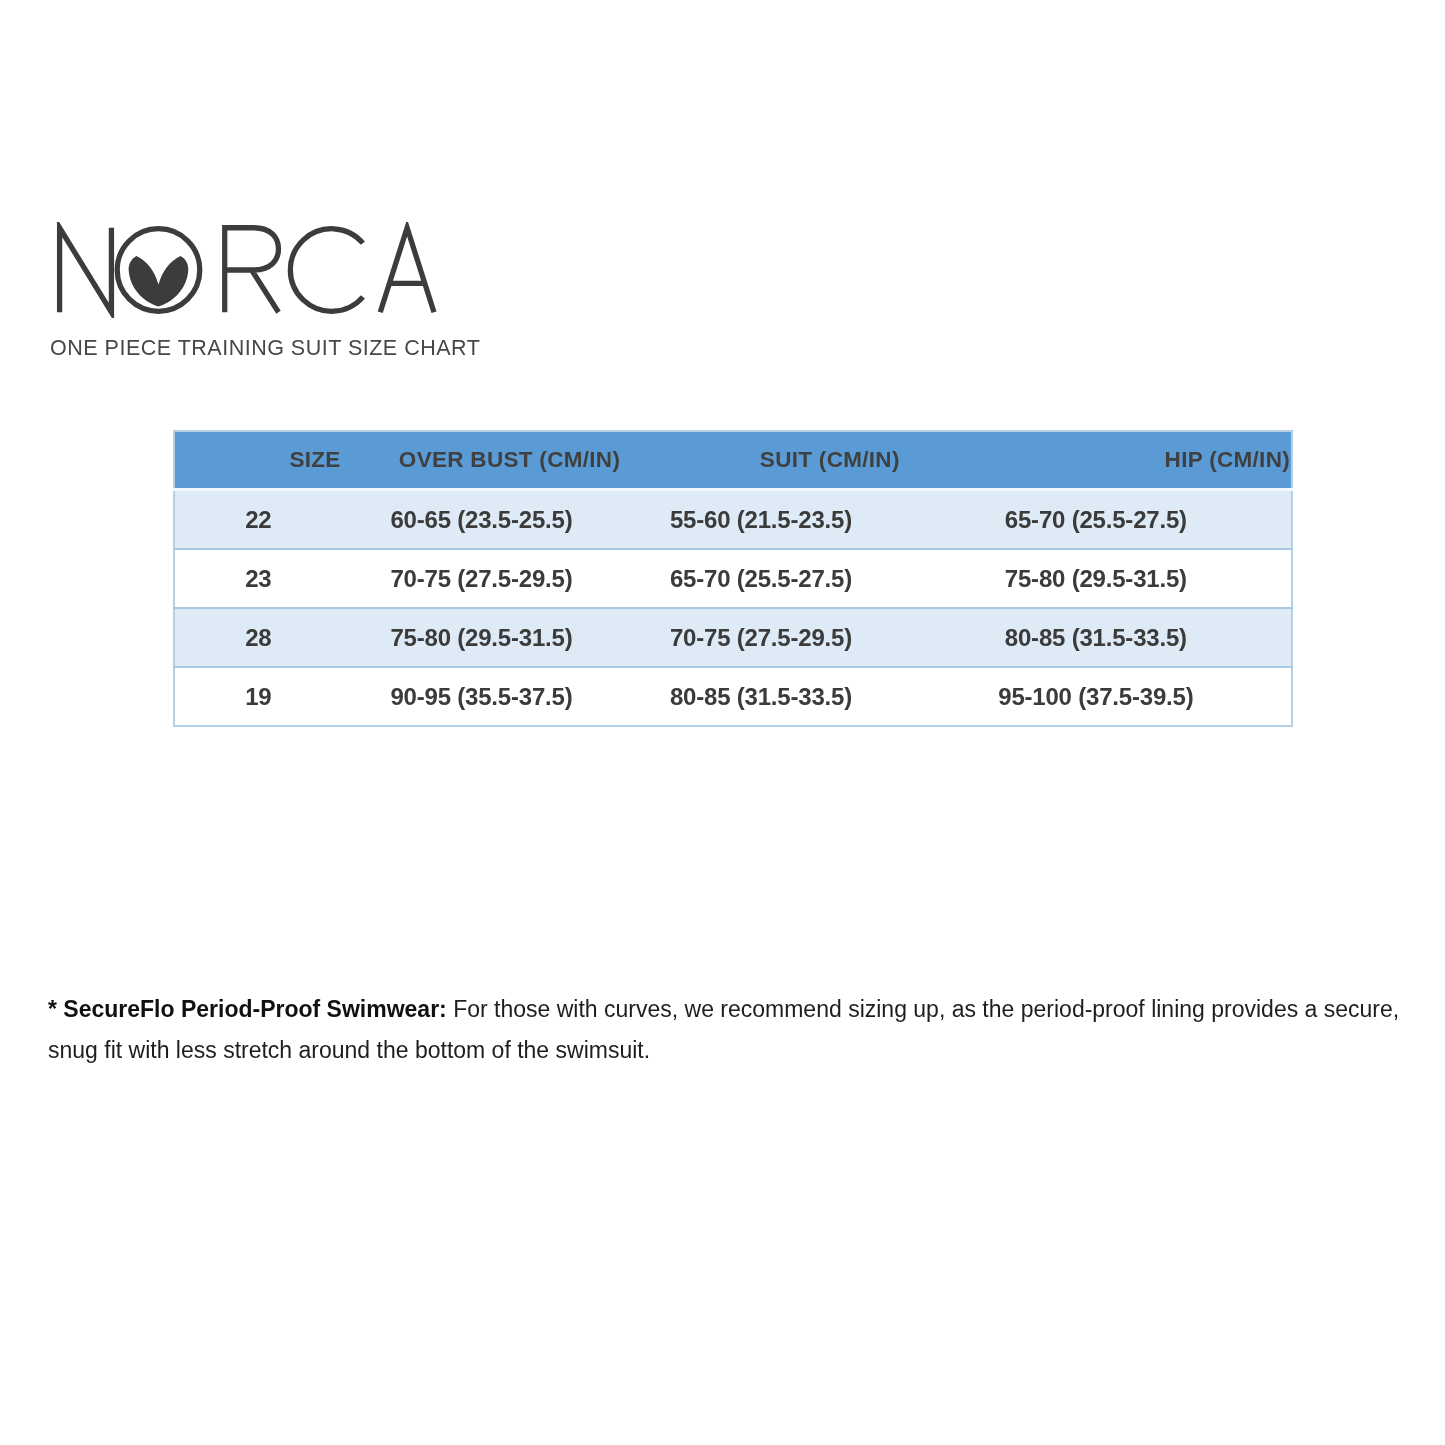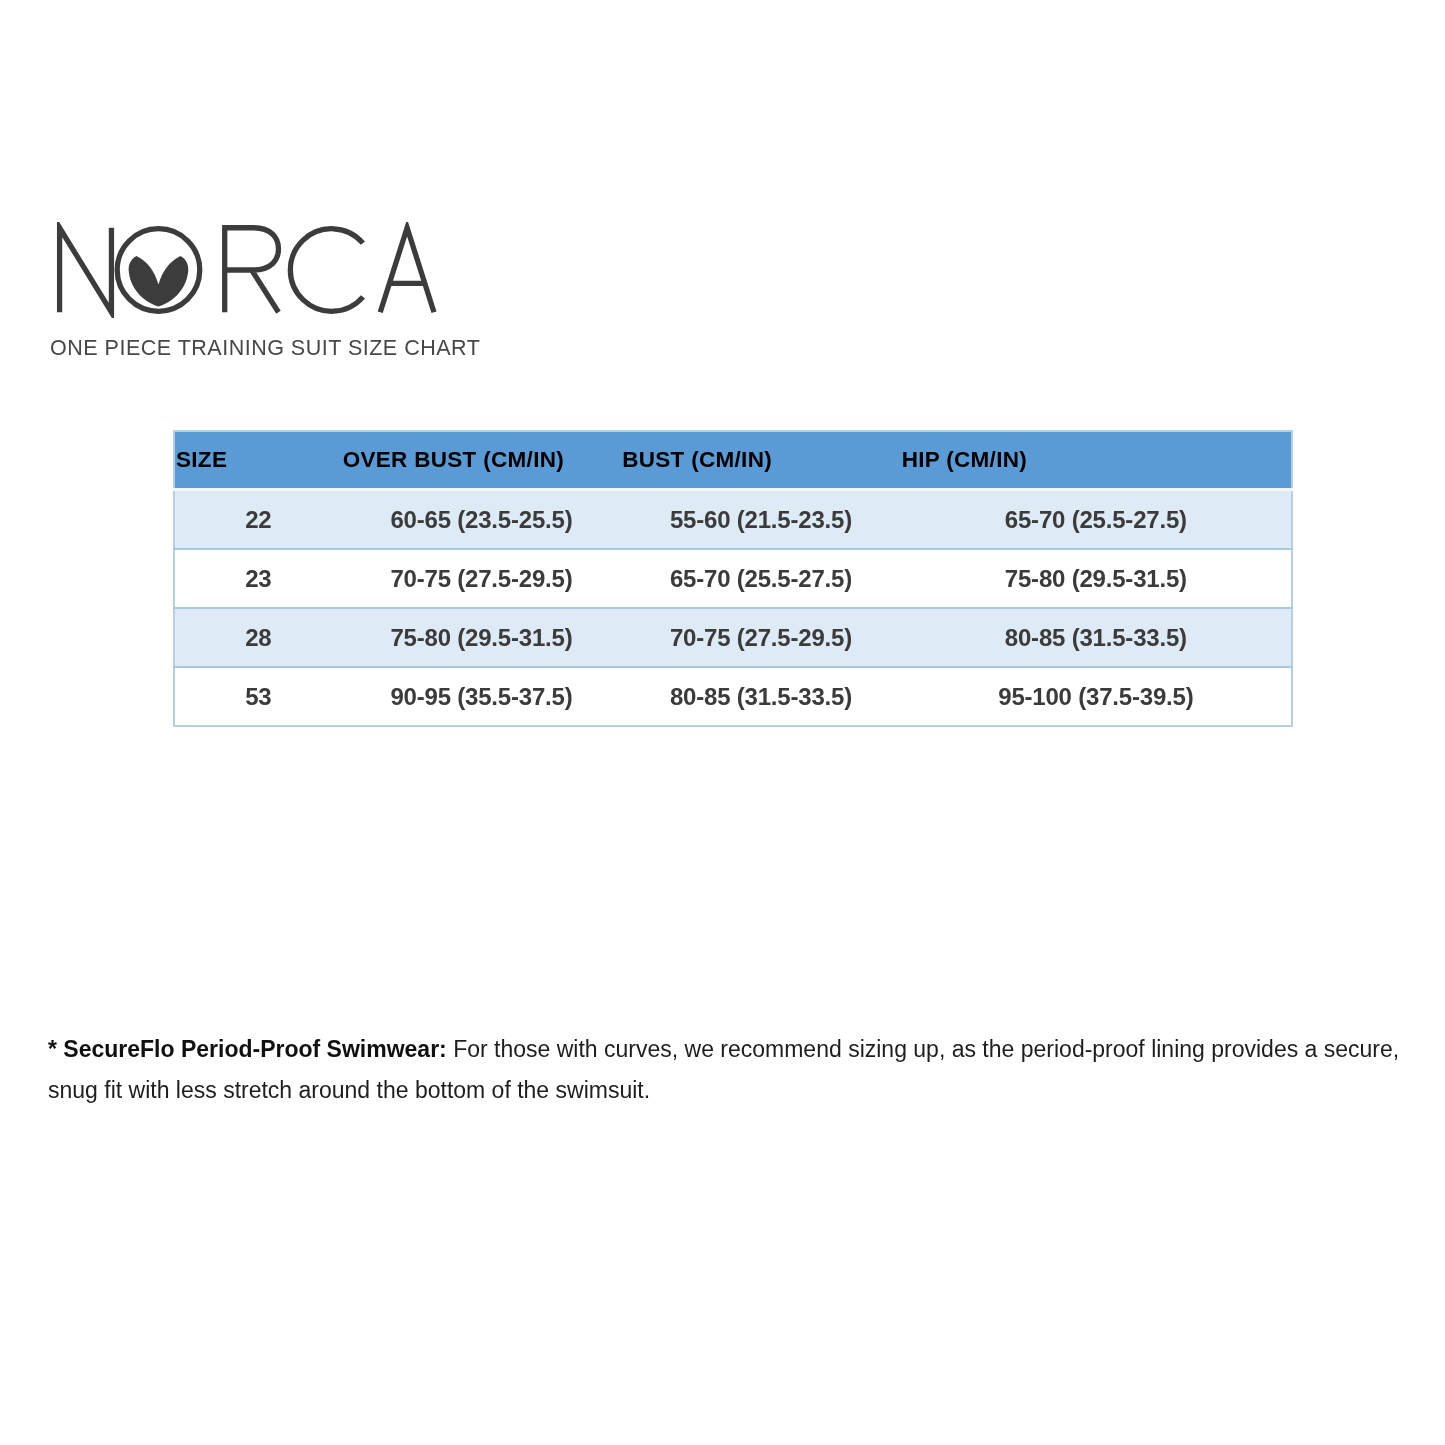--- a/index.html
+++ b/index.html
@@ -29,44 +29,44 @@
     table-layout:fixed;
     font-size:24px;
     color:#3b3b3b;
   }
   .size-table col.c1{width:15%;}
   .size-table col.c2{width:25%;}
   .size-table col.c3{width:25%;}
   .size-table col.c4{width:35%;}
   .size-table th{
     background:#5b9bd5;
-    color:#000000;
+    color:#404040;
     font-weight:700;
     font-size:22.5px;
     height:54px;
-    text-align:left;
+    text-align:right;
     border-bottom:3px solid #f2f7fb;
     letter-spacing:0.3px;
   }
   .size-table td{
     height:55px;
     text-align:center;
     border-top:2px solid #a9c6e2;
     font-weight:700;
     letter-spacing:-0.2px;
   }
   .size-table tr td:first-child{font-weight:700;}
   .size-table tbody tr:nth-child(odd) td{background:#deeaf6;}
   .size-table tbody tr:nth-child(even) td{background:#ffffff;}
   .size-table tbody tr:first-child td{border-top:none;}
   .size-table{border:2px solid #b6cfe7;}
   
   .footnote{
     position:absolute;
-    left:48px;top:1006px;
+    left:48px;top:966px;
     width:1365px;
     font-size:23px;
     line-height:1.8;
     color:#1e1e1e;
   }
   .footnote b{font-weight:700;color:#101010;}
 </style>
 </head>
 <body>
 
@@ -103,21 +103,21 @@
     <colgroup>
       <col class="c1">
         <col class="c2">
         <col class="c3">
         <col class="c4">
     </colgroup>
     <thead>
       <tr id="head-row">
           <th>SIZE</th>
           <th>OVER BUST (CM/IN)</th>
-          <th>BUST (CM/IN)</th>
+          <th>SUIT (CM/IN)</th>
           <th>HIP (CM/IN)</th>
         </tr>
     </thead>
     <tbody id="body-rows">
         <tr>
           <td>22</td>
           <td>60-65 (23.5-25.5)</td>
           <td>55-60 (21.5-23.5)</td>
           <td>65-70 (25.5-27.5)</td>
         </tr>
@@ -127,21 +127,21 @@
           <td>65-70 (25.5-27.5)</td>
           <td>75-80 (29.5-31.5)</td>
         </tr>
         <tr>
           <td>28</td>
           <td>75-80 (29.5-31.5)</td>
           <td>70-75 (27.5-29.5)</td>
           <td>80-85 (31.5-33.5)</td>
         </tr>
         <tr>
-          <td>53</td>
+          <td>19</td>
           <td>90-95 (35.5-37.5)</td>
           <td>80-85 (31.5-33.5)</td>
           <td>95-100 (37.5-39.5)</td>
         </tr>
       </tbody>
   </table>
 
   <p class="footnote">
     <b>* SecureFlo Period-Proof Swimwear: </b><span>For those with curves, we recommend sizing up, as the period-proof lining provides a secure, snug fit with less stretch around the bottom of the swimsuit.</span>
   </p>

